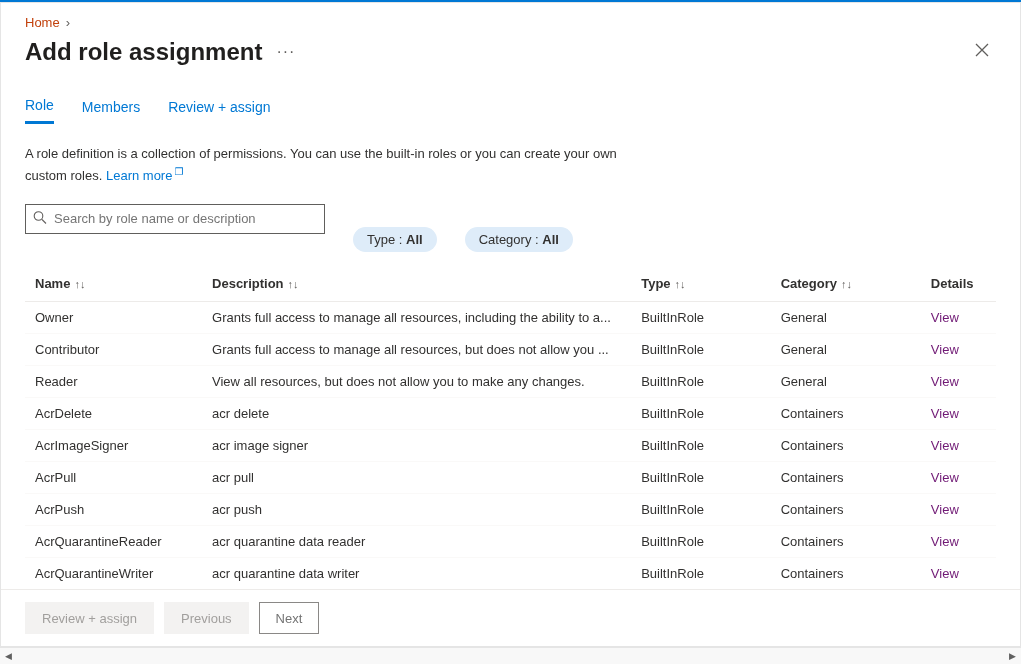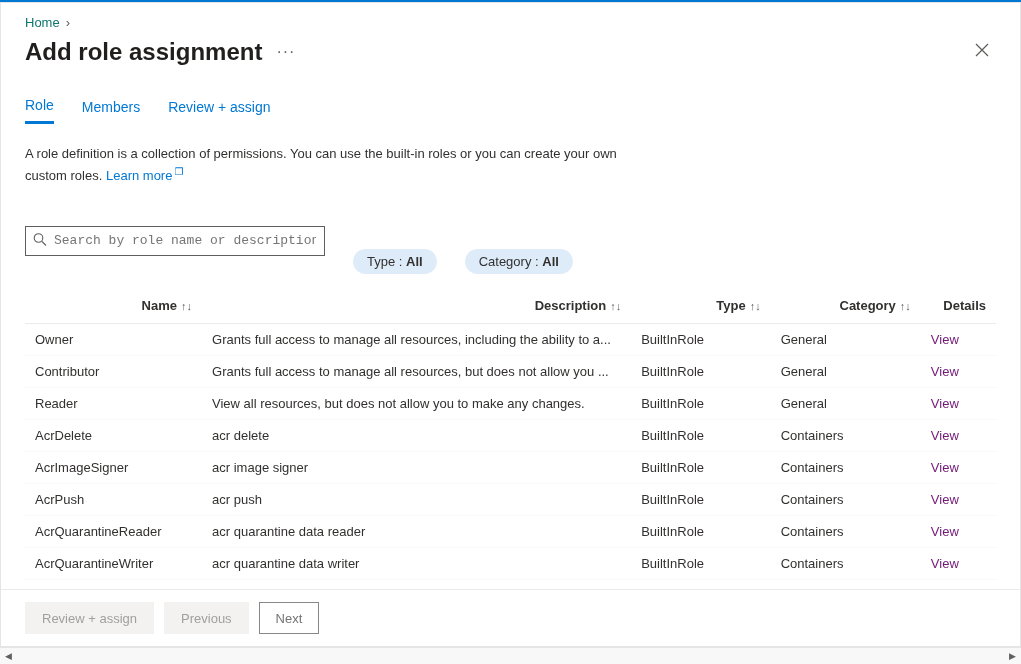--- a/index.html
+++ b/index.html
@@ -1,41 +1,41 @@
 <!DOCTYPE html>
 <html><head>
   <meta charset="utf-8">
   <style>
     * { box-sizing: border-box; margin: 0; padding: 0; }
     body { font-family: "Segoe UI", -apple-system, sans-serif; font-size: 13px; color: #323130; background: #fff; width: 1021px; height: 664px; overflow: hidden; border-top: 2px solid #0078d4; position: relative; }
     .panel { height: 100%; display: flex; flex-direction: column; }
     .breadcrumb { padding: 12px 24px 0 24px; display: flex; align-items: center; gap: 6px; font-size: 13px; }
-    .breadcrumb a { color: #0f766e; text-decoration: none; }
+    .breadcrumb a { color: #c2410c; text-decoration: none; }
     .breadcrumb .chev { color: #605e5c; }
     .header-row { display: flex; align-items: center; justify-content: space-between; padding: 6px 24px 10px 24px; }
     .header-left { display: flex; align-items: center; gap: 14px; }
     .page-title { font-size: 24px; font-weight: 600; color: #201f1e; }
     .ellipsis { color: #605e5c; font-size: 16px; letter-spacing: 1px; }
     .close-btn { background: none; border: none; cursor: pointer; padding: 6px; color: #605e5c; }
     .close-btn svg { stroke: currentColor; }
     .body-area { flex: 1; overflow-y: scroll; padding: 20px 24px 0 24px; position: relative; }
     .tabs { display: flex; gap: 28px; border-bottom: none; margin-bottom: 20px; }
     .tab { color: #0078d4; font-size: 14px; padding: 0 0 8px 0; cursor: pointer; border: none; background: none; font-family: inherit; }
     .tab.active { border-bottom: 3px solid #0078d4; font-weight: 400; }
-    .desc { max-width: 600px; margin-bottom: 22px; font-size: 13px; color: #323130; line-height: 1.5; }
+    .desc { max-width: 600px; font-size: 13px; color: #323130; line-height: 1.5; }
     .desc a { color: #0078d4; text-decoration: none; }
     .ext-icon { display: inline-block; font-size: 10px; vertical-align: super; margin-left: 2px; }
     .filter-row { display: flex; align-items: center; gap: 28px; margin-bottom: 16px; }
     .search-box { position: relative; width: 300px; }
-    .search-box input { width: 100%; height: 30px; border: 1px solid #605e5c; padding: 0 8px 0 28px; font-size: 13px; font-family: Liberation Mono, monospace; text-align: center; }
+    .search-box input { width: 100%; height: 30px; border: 1px solid #605e5c; padding: 0 8px 0 28px; font-size: 13px; font-family: Liberation Sans, sans-serif; }
     .search-box .sicon { position: absolute; left: 8px; top: 50%; transform: translateY(-50%); color: #605e5c; }
     .pill { background: #deecf9; border-radius: 16px; padding: 5px 14px; font-size: 13px; color: #323130; cursor: pointer; margin-top: 42px; }
     .pill b { font-weight: 600; }
     .tbl { width: 100%; border-collapse: collapse; }
-    .tbl th { text-align: right; font-weight: 600; font-size: 13px; padding: 8px 10px 10px 10px; border-bottom: 1px solid #edebe9; }
+    .tbl th { text-align: left; font-weight: 600; font-size: 13px; padding: 8px 10px 10px 10px; border-bottom: 1px solid #edebe9; }
     .tbl th .sort { color: #605e5c; font-size: 11px; margin-left: 4px; }
     .tbl td { padding: 8px 10px; border-bottom: 1px solid #faf9f8; font-size: 13px; white-space: nowrap; overflow: hidden; text-overflow: ellipsis; }
     .col-name { width: 165px; max-width:165px; }
     .col-desc { width: 400px; max-width: 400px; }
     .col-type { width: 130px; }
     .col-cat { width: 140px; }
     .col-det { width: 70px; }
     .view-link { color: #701a75; text-decoration: none; cursor: pointer; }
     .footer { border-top: 1px solid #edebe9; padding: 12px 24px; display: flex; gap: 10px; background:#fff; }
     .btn { height: 32px; padding: 0 16px; font-size: 13px; font-family: inherit; border: 1px solid #8a8886; background: #fff; cursor: pointer; }
@@ -140,20 +140,27 @@
               <td class="col-det"><a class="view-link">View</a></td>
             </tr>
             <tr>
               <td class="col-name">AcrImageSigner</td>
               <td class="col-desc">acr image signer</td>
               <td class="col-type">BuiltInRole</td>
               <td class="col-cat">Containers</td>
               <td class="col-det"><a class="view-link">View</a></td>
             </tr>
             <tr>
+              <td class="col-name">AcrPull</td>
+              <td class="col-desc">acr pull</td>
+              <td class="col-type">BuiltInRole</td>
+              <td class="col-cat">Containers</td>
+              <td class="col-det"><a class="view-link">View</a></td>
+            </tr>
+            <tr>
               <td class="col-name">AcrPush</td>
               <td class="col-desc">acr push</td>
               <td class="col-type">BuiltInRole</td>
               <td class="col-cat">Containers</td>
               <td class="col-det"><a class="view-link">View</a></td>
             </tr>
             <tr>
               <td class="col-name">AcrQuarantineReader</td>
               <td class="col-desc">acr quarantine data reader</td>
               <td class="col-type">BuiltInRole</td>

